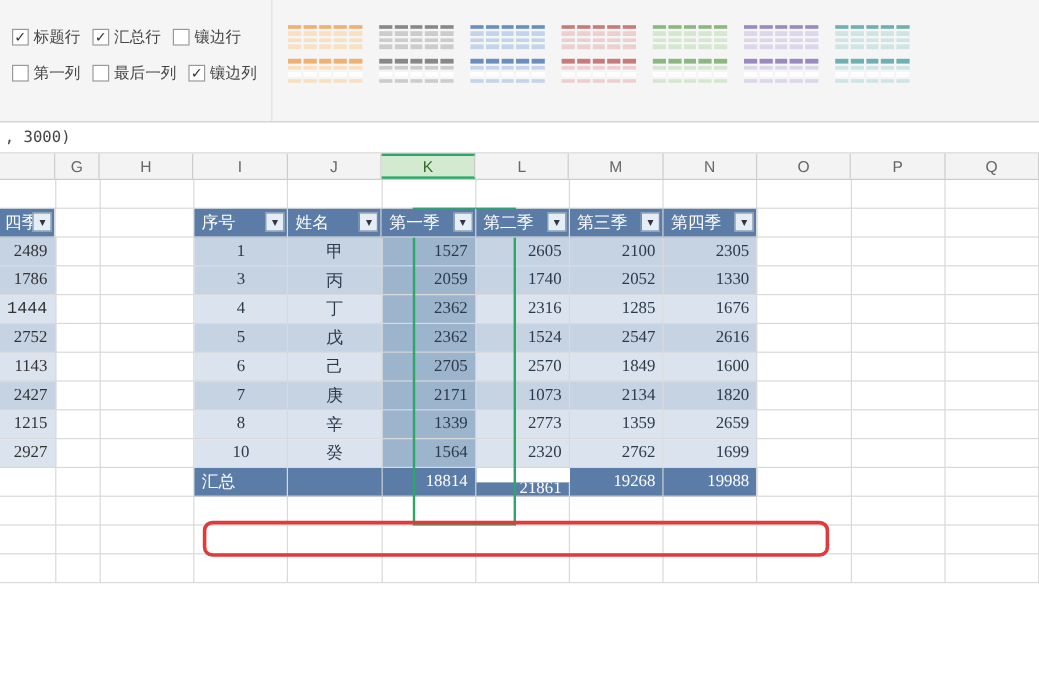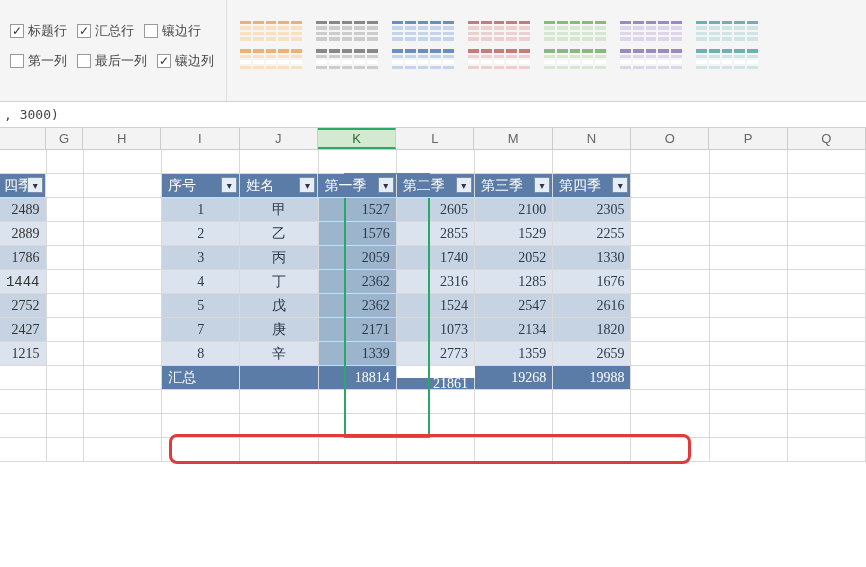--- a/index.html
+++ b/index.html
@@ -625,34 +625,20 @@
       <div class="gcell tcell center" style="width: 85px;">1</div>
       <div class="gcell tcell center" style="width: 85px;">甲</div>
       <div class="gcell tcell kcell" style="width: 85px;">1527</div>
       <div class="gcell tcell" style="width: 85px;">2605</div>
       <div class="gcell tcell" style="width: 85px;">2100</div>
       <div class="gcell tcell" style="width: 85px;">2305</div>
       <div class="gcell " style="width: 85px;"></div>
       <div class="gcell " style="width: 85px;"></div>
       <div class="gcell " style="width: 85px;"></div>
     </div>
-    <div class="grow odd">
-      <div class="gcell lf-odd" style="width: 50px;">2889</div>
-      <div class="gcell " style="width: 40px;"></div>
-      <div class="gcell " style="width: 85px;"></div>
-      <div class="gcell tcell center" style="width: 85px;">2</div>
-      <div class="gcell tcell center" style="width: 85px;">乙</div>
-      <div class="gcell tcell kcell" style="width: 85px;">1576</div>
-      <div class="gcell tcell" style="width: 85px;">2855</div>
-      <div class="gcell tcell" style="width: 85px;">1529</div>
-      <div class="gcell tcell" style="width: 85px;">2255</div>
-      <div class="gcell " style="width: 85px;"></div>
-      <div class="gcell " style="width: 85px;"></div>
-      <div class="gcell " style="width: 85px;"></div>
-    </div>
     <div class="grow even">
       <div class="gcell lf-even" style="width: 50px;">1786</div>
       <div class="gcell " style="width: 40px;"></div>
       <div class="gcell " style="width: 85px;"></div>
       <div class="gcell tcell center" style="width: 85px;">3</div>
       <div class="gcell tcell center" style="width: 85px;">丙</div>
       <div class="gcell tcell kcell" style="width: 85px;">2059</div>
       <div class="gcell tcell" style="width: 85px;">1740</div>
       <div class="gcell tcell" style="width: 85px;">2052</div>
       <div class="gcell tcell" style="width: 85px;">1330</div>
@@ -681,20 +667,34 @@
       <div class="gcell tcell center" style="width: 85px;">5</div>
       <div class="gcell tcell center" style="width: 85px;">戊</div>
       <div class="gcell tcell kcell" style="width: 85px;">2362</div>
       <div class="gcell tcell" style="width: 85px;">1524</div>
       <div class="gcell tcell" style="width: 85px;">2547</div>
       <div class="gcell tcell" style="width: 85px;">2616</div>
       <div class="gcell " style="width: 85px;"></div>
       <div class="gcell " style="width: 85px;"></div>
       <div class="gcell " style="width: 85px;"></div>
     </div>
+    <div class="grow odd">
+      <div class="gcell lf-odd" style="width: 50px;">1143</div>
+      <div class="gcell " style="width: 40px;"></div>
+      <div class="gcell " style="width: 85px;"></div>
+      <div class="gcell tcell center" style="width: 85px;">6</div>
+      <div class="gcell tcell center" style="width: 85px;">己</div>
+      <div class="gcell tcell kcell" style="width: 85px;">2705</div>
+      <div class="gcell tcell" style="width: 85px;">2570</div>
+      <div class="gcell tcell" style="width: 85px;">1849</div>
+      <div class="gcell tcell" style="width: 85px;">1600</div>
+      <div class="gcell " style="width: 85px;"></div>
+      <div class="gcell " style="width: 85px;"></div>
+      <div class="gcell " style="width: 85px;"></div>
+    </div>
     <div class="grow even">
       <div class="gcell lf-even" style="width: 50px;">2427</div>
       <div class="gcell " style="width: 40px;"></div>
       <div class="gcell " style="width: 85px;"></div>
       <div class="gcell tcell center" style="width: 85px;">7</div>
       <div class="gcell tcell center" style="width: 85px;">庚</div>
       <div class="gcell tcell kcell" style="width: 85px;">2171</div>
       <div class="gcell tcell" style="width: 85px;">1073</div>
       <div class="gcell tcell" style="width: 85px;">2134</div>
       <div class="gcell tcell" style="width: 85px;">1820</div>
@@ -709,20 +709,34 @@
       <div class="gcell tcell center" style="width: 85px;">8</div>
       <div class="gcell tcell center" style="width: 85px;">辛</div>
       <div class="gcell tcell kcell" style="width: 85px;">1339</div>
       <div class="gcell tcell" style="width: 85px;">2773</div>
       <div class="gcell tcell" style="width: 85px;">1359</div>
       <div class="gcell tcell" style="width: 85px;">2659</div>
       <div class="gcell " style="width: 85px;"></div>
       <div class="gcell " style="width: 85px;"></div>
       <div class="gcell " style="width: 85px;"></div>
     </div>
+    <div class="grow odd">
+      <div class="gcell lf-odd" style="width: 50px;">2927</div>
+      <div class="gcell " style="width: 40px;"></div>
+      <div class="gcell " style="width: 85px;"></div>
+      <div class="gcell tcell center" style="width: 85px;">10</div>
+      <div class="gcell tcell center" style="width: 85px;">癸</div>
+      <div class="gcell tcell kcell" style="width: 85px;">1564</div>
+      <div class="gcell tcell" style="width: 85px;">2320</div>
+      <div class="gcell tcell" style="width: 85px;">2762</div>
+      <div class="gcell tcell" style="width: 85px;">1699</div>
+      <div class="gcell " style="width: 85px;"></div>
+      <div class="gcell " style="width: 85px;"></div>
+      <div class="gcell " style="width: 85px;"></div>
+    </div>
     <div class="grow total">
       <div class="gcell " style="width: 50px;"></div>
       <div class="gcell " style="width: 40px;"></div>
       <div class="gcell " style="width: 85px;"></div>
       <div class="gcell tcell left" style="width: 85px;">汇总</div>
       <div class="gcell tcell" style="width: 85px;"></div>
       <div class="gcell tcell" style="width: 85px;">18814</div>
       <div class="gcell tcell" style="width: 85px; margin-top: 12px;">21861</div>
       <div class="gcell tcell" style="width: 85px;">19268</div>
       <div class="gcell tcell" style="width: 85px;">19988</div>

